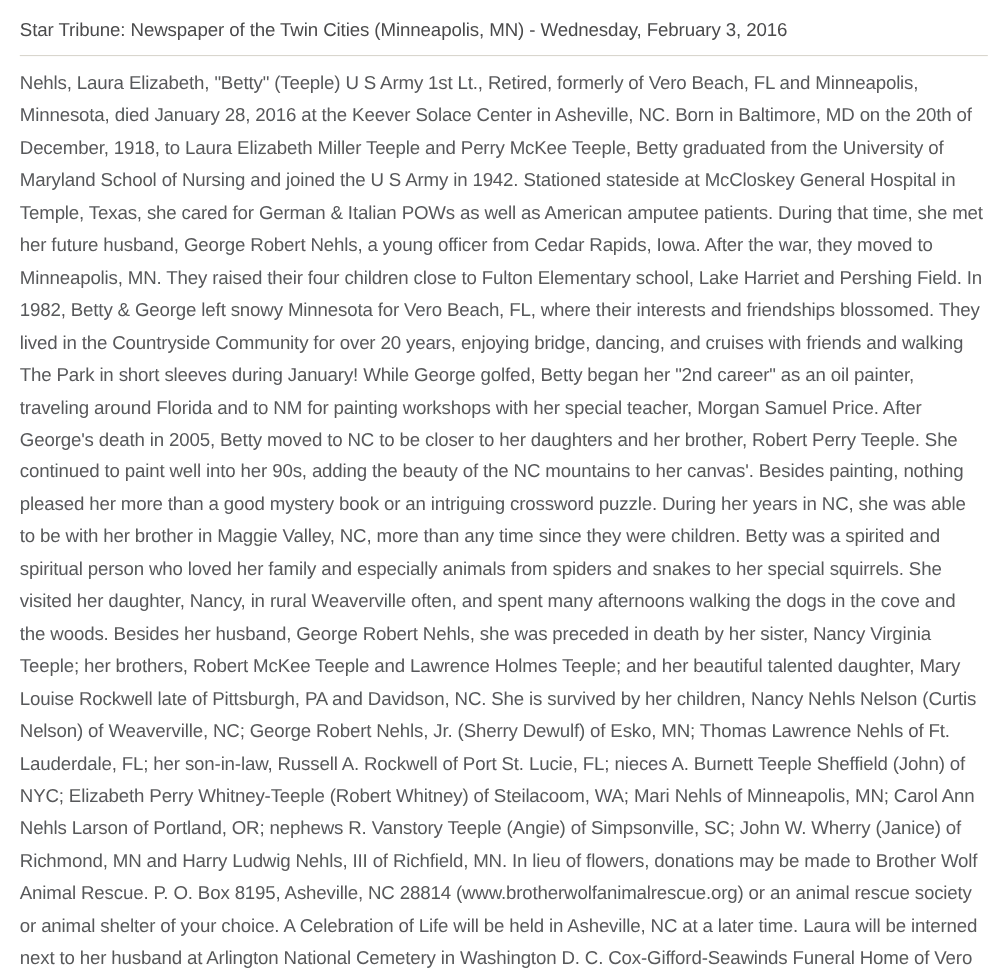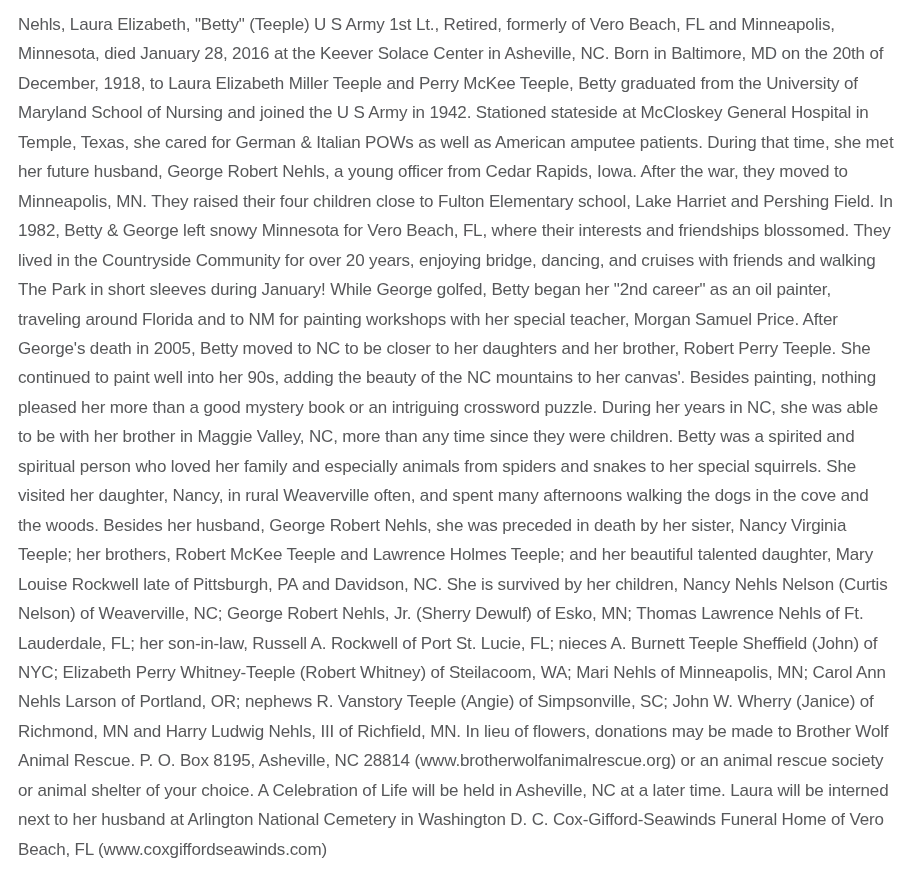--- a/index.html
+++ b/index.html
@@ -39,16 +39,20 @@
     line-height: 29.45px;
     color: #57585a;
     letter-spacing: -0.15px;
     text-align: left;
   }
 </style>
 </head>
 <body>
 
 <div class="page">
+  <header>
+    <div class="source-header">Star Tribune: Newspaper of the Twin Cities (Minneapolis, MN) - Wednesday, February 3, 2016</div>
+    <hr class="header-divider">
+  </header>
   <main class="obituary-body">
     <p class="obituary-text">Nehls, Laura Elizabeth, "Betty" (Teeple) U S Army 1st Lt., Retired, formerly of Vero Beach, FL and Minneapolis, Minnesota, died January 28, 2016 at the Keever Solace Center in Asheville, NC. Born in Baltimore, MD on the 20th of December, 1918, to Laura Elizabeth Miller Teeple and Perry McKee Teeple, Betty graduated from the University of Maryland School of Nursing and joined the U S Army in 1942. Stationed stateside at McCloskey General Hospital in Temple, Texas, she cared for German &amp; Italian POWs as well as American amputee patients. During that time, she met her future husband, George Robert Nehls, a young officer from Cedar Rapids, Iowa. After the war, they moved to Minneapolis, MN. They raised their four children close to Fulton Elementary school, Lake Harriet and Pershing Field. In 1982, Betty &amp; George left snowy Minnesota for Vero Beach, FL, where their interests and friendships blossomed. They lived in the Countryside Community for over 20 years, enjoying bridge, dancing, and cruises with friends and walking The Park in short sleeves during January! While George golfed, Betty began her "2nd career" as an oil painter, traveling around Florida and to NM for painting workshops with her special teacher, Morgan Samuel Price. After George's death in 2005, Betty moved to NC to be closer to her daughters and her brother, Robert Perry Teeple. She continued to paint well into her 90s, adding the beauty of the NC mountains to her canvas'. Besides painting, nothing pleased her more than a good mystery book or an intriguing crossword puzzle. During her years in NC, she was able to be with her brother in Maggie Valley, NC, more than any time since they were children. Betty was a spirited and spiritual person who loved her family and especially animals from spiders and snakes to her special squirrels. She visited her daughter, Nancy, in rural Weaverville often, and spent many afternoons walking the dogs in the cove and the woods. Besides her husband, George Robert Nehls, she was preceded in death by her sister, Nancy Virginia Teeple; her brothers, Robert McKee Teeple and Lawrence Holmes Teeple; and her beautiful talented daughter, Mary Louise Rockwell late of Pittsburgh, PA and Davidson, NC. She is survived by her children, Nancy Nehls Nelson (Curtis Nelson) of Weaverville, NC; George Robert Nehls, Jr. (Sherry Dewulf) of Esko, MN; Thomas Lawrence Nehls of Ft. Lauderdale, FL; her son-in-law, Russell A. Rockwell of Port St. Lucie, FL; nieces A. Burnett Teeple Sheffield (John) of NYC; Elizabeth Perry Whitney-Teeple (Robert Whitney) of Steilacoom, WA; Mari Nehls of Minneapolis, MN; Carol Ann Nehls Larson of Portland, OR; nephews R. Vanstory Teeple (Angie) of Simpsonville, SC; John W. Wherry (Janice) of Richmond, MN and Harry Ludwig Nehls, III of Richfield, MN. In lieu of flowers, donations may be made to Brother Wolf Animal Rescue. P. O. Box 8195, Asheville, NC 28814 (www.brotherwolfanimalrescue.org) or an animal rescue society or animal shelter of your choice. A Celebration of Life will be held in Asheville, NC at a later time. Laura will be interned next to her husband at Arlington National Cemetery in Washington D. C. Cox-Gifford-Seawinds Funeral Home of Vero Beach, FL (www.coxgiffordseawinds.com)</p>
   </main>
 </div>
 
 </body></html>

